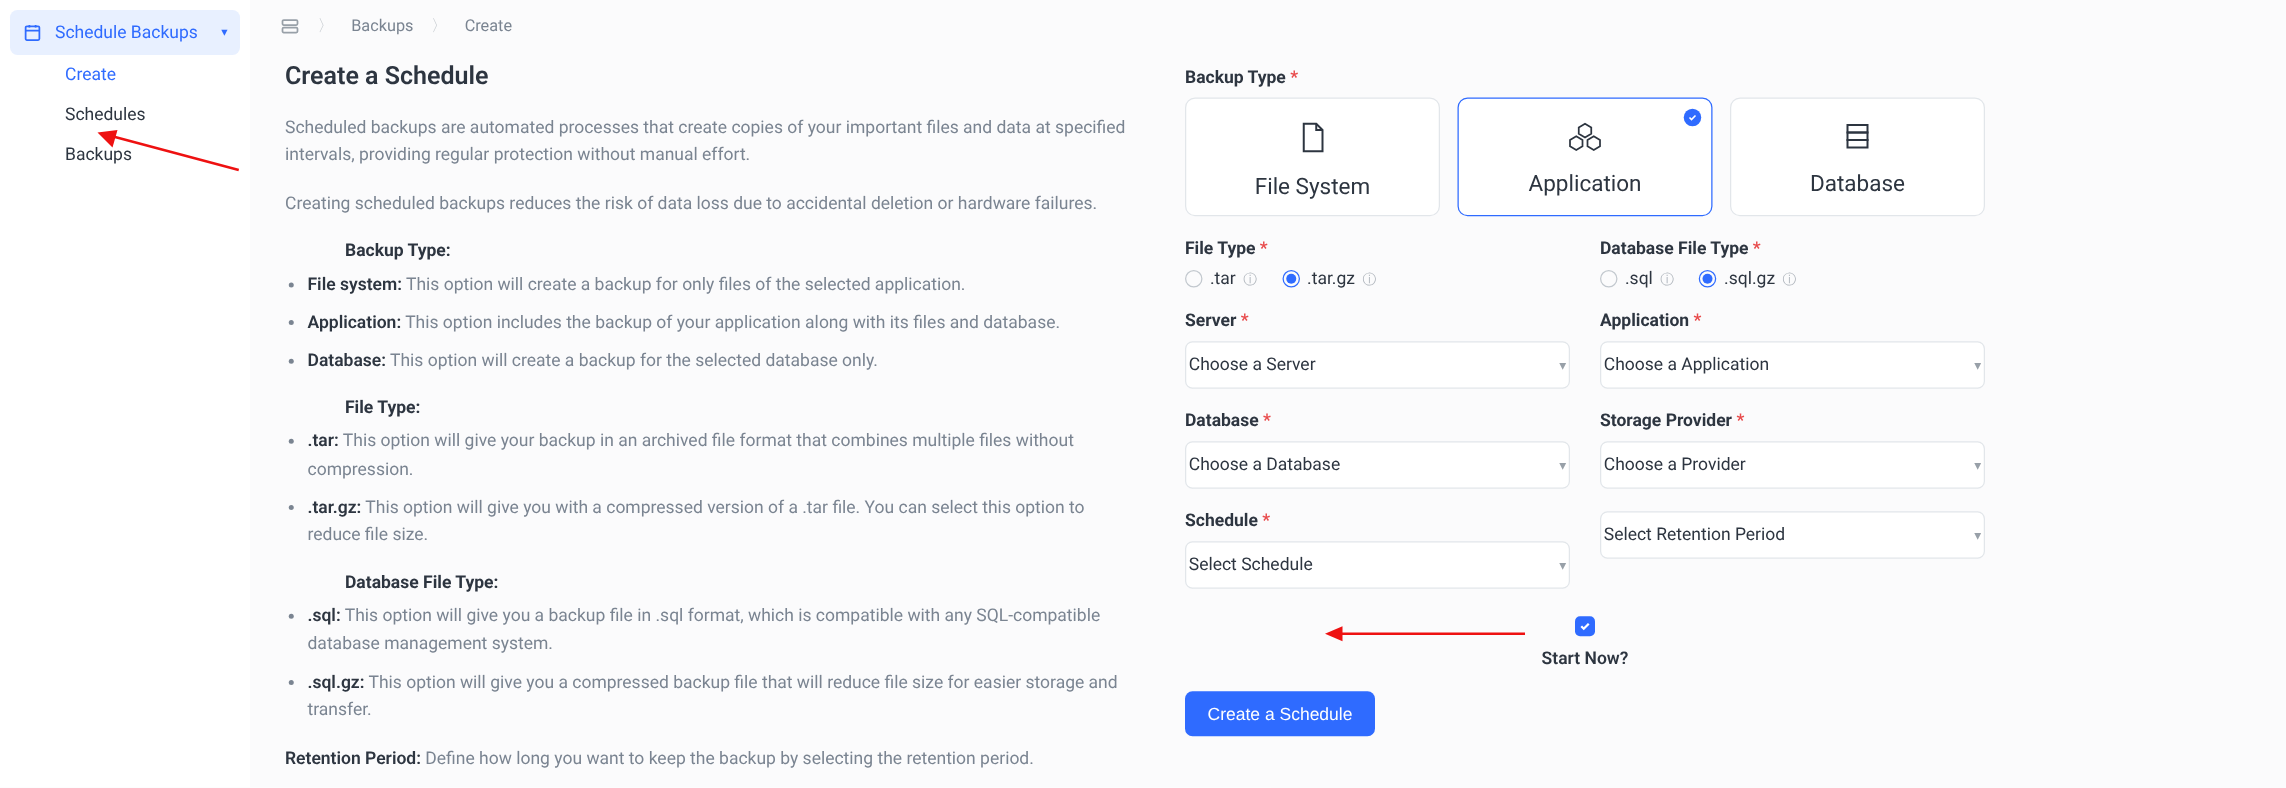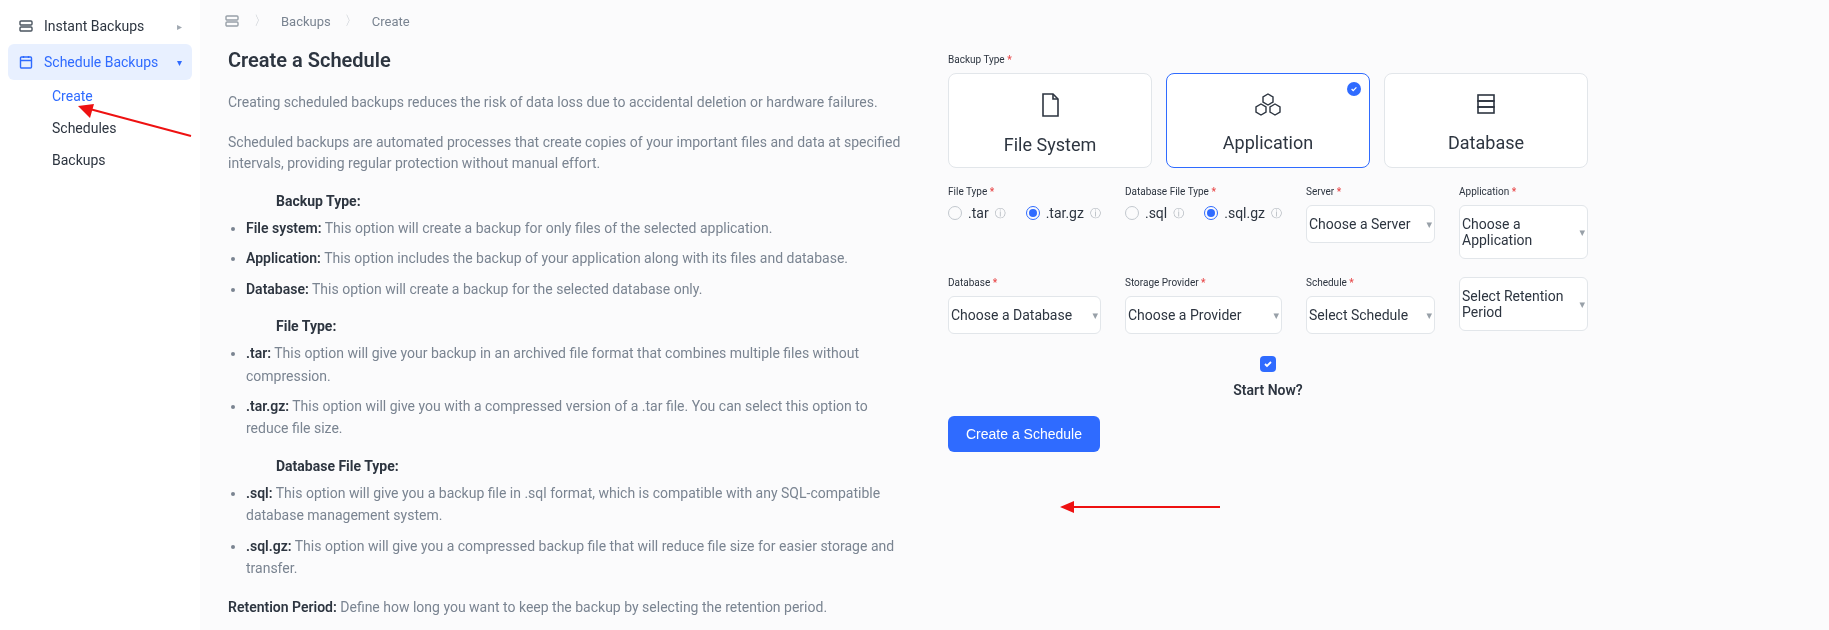--- a/index.html
+++ b/index.html
@@ -103,21 +103,21 @@
   .explain h4{margin:0 0 8px 0;font-size:14px;padding-left:48px;}
   .explain ul{margin:0 0 18px 0;padding-left:18px;color:var(--muted);line-height:1.6;}
   .explain ul li{margin-bottom:8px;}
   .explain strong{color:var(--text);font-weight:600;}
 
   .form{
     flex:1;
     max-width:640px;
     padding-top:6px;
   }
-  .lbl{font-weight:400;font-size:10px;margin-bottom:8px;display:block;}
+  .lbl{font-weight:700;font-size:14px;margin-bottom:8px;display:block;}
   .req::after{content:" *";color:var(--red);font-weight:600;}
   .btype-row{display:flex;gap:14px;margin-bottom:18px;}
   .btype-card{
     flex:1;
     border:1px solid var(--border);
     border-radius:8px;
     padding:18px 8px 12px 8px;
     text-align:center;
     cursor:pointer;
     background:#fff;
@@ -136,21 +136,21 @@
     display:none;
     align-items:center;justify-content:center;
   }
   .btype-card.selected .check{display:flex;}
   .btype-card .check svg{width:8px;height:8px;}
   .btype-card .card-icon{margin-bottom:14px;display:flex;justify-content:center;}
   .btype-card .card-label{font-size:18px;margin-top:16px;}
 
   .form-grid{
     display:grid;
-    grid-template-columns:1fr 1fr 1fr 1fr;
+    grid-template-columns:1fr 1fr;
     gap:18px 24px;
   }
   .radio-row{display:flex;gap:20px;align-items:center;}
   .radio{
     display:flex;align-items:center;gap:6px;cursor:pointer;
   }
   .radio .dot{
     width:14px;height:14px;border-radius:50%;
     border:1.5px solid #c2c8ce;
     display:flex;align-items:center;justify-content:center;
@@ -187,30 +187,20 @@
   }
 
   
   .arrow-annot{position:absolute;pointer-events:none;}
   .arrow2{left:1060px;top:495px;width:160px;height:24px;}
 </style>
 </head>
 <body>
 
 <div class="sidebar">
-  <div class="nav-item">
-    <span class="icon">
-      <svg viewBox="0 0 16 16" fill="none" stroke="#4b5560" stroke-width="1.4">
-          <rect x="2" y="3" width="12" height="4" rx="1"></rect>
-          <rect x="2" y="9" width="12" height="4" rx="1"></rect>
-        </svg>
-    </span>
-    <span>Instant Backups</span>
-    <span class="arrow">▸</span>
-  </div>
 
   <div class="nav-item active">
     <span class="icon">
       <svg viewBox="0 0 16 16" fill="none" stroke="#2f6bff" stroke-width="1.4">
           <rect x="2.5" y="3" width="11" height="11" rx="1"></rect>
           <path d="M2.5 6.5h11M5.5 2v2M10.5 2v2"></path>
         </svg>
     </span>
     <span>Schedule Backups</span>
     <span class="arrow">▾</span>
@@ -234,22 +224,22 @@
     <span class="sep">〉</span>
     <a>Backups</a>
     <span class="sep">〉</span>
     <a>Create</a>
   </div>
 
   <div class="content-row">
 
     <div class="explain">
       <h1 class="page-title">Create a Schedule</h1>
+      <p>Scheduled backups are automated processes that create copies of your important files and data at specified intervals, providing regular protection without manual effort.</p>
       <p>Creating scheduled backups reduces the risk of data loss due to accidental deletion or hardware failures.</p>
-      <p>Scheduled backups are automated processes that create copies of your important files and data at specified intervals, providing regular protection without manual effort.</p>
 
       <h4>Backup Type:</h4>
       <ul>
         <li><strong>File system:</strong> <span>This option will create a backup for only files of the selected application.</span></li>
         <li><strong>Application:</strong> <span>This option includes the backup of your application along with its files and database.</span></li>
         <li><strong>Database:</strong> <span>This option will create a backup for the selected database only.</span></li>
       </ul>
 
       <h4>File Type:</h4>
       <ul>

